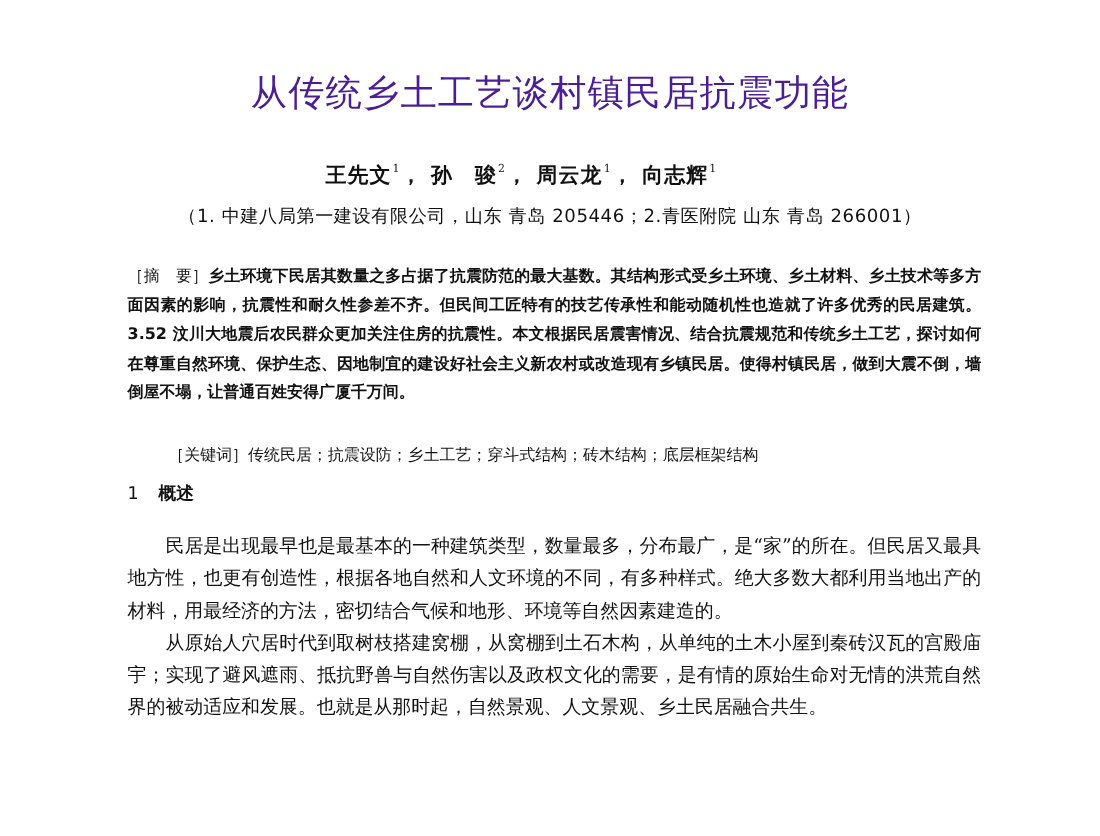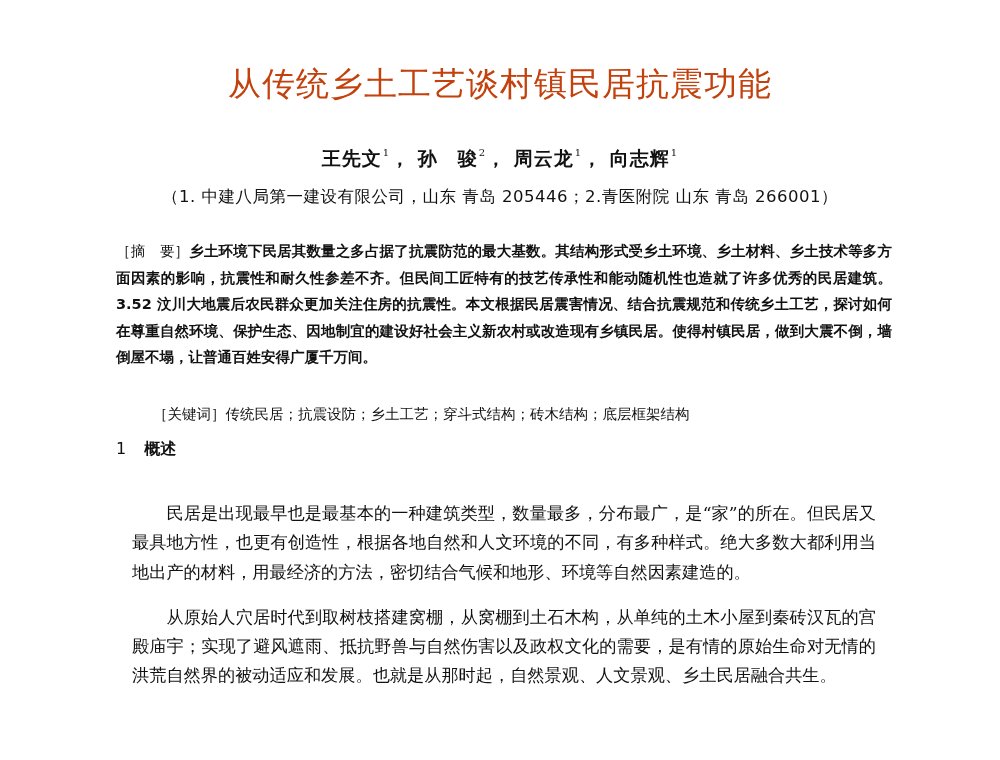--- a/index.html
+++ b/index.html
@@ -22,32 +22,31 @@
     }
     .title {
       position: absolute;
       left: 0; top: 62px;
       width: 1000px;
       text-align: center;
       font-size: 33px;
       letter-spacing: 1px;
       font-weight: normal;
       margin: 0;
-      color: #c2410c;
+      color: #4c1d95;
     }
     .authors {
       position: absolute;
       left: 0; top: 146px;
       width: 948px;
       text-align: center;
       font-family: "DejaVu Serif", "Liberation Serif", serif;
       font-size: 19px;
       letter-spacing: 1px;
       font-weight: bold;
-      padding-left: 26px;
     }
     .authors sup {
       font-size: 10px;
       font-weight: normal;
       vertical-align: 9px;
       margin-left: 1px;
     }
     .affil {
       position: absolute;
       left: 0; top: 186px;
@@ -85,21 +84,21 @@
     .body-text {
       position: absolute;
       left: 116px; top: 483px;
       width: 776px;
       font-family: "DejaVu Serif", "Liberation Serif", serif;
       font-size: 17.2px;
       line-height: 29.3px;
       text-align: justify;
     }
     .body-text p {
-      margin: 16px;
+      margin: 0;
       text-indent: 2em;
     }
     .body-text p.cut {
       height: 18px;
       overflow: hidden;
       line-height: 29.3px;
     }
   </style>
 </head>
 <body>

